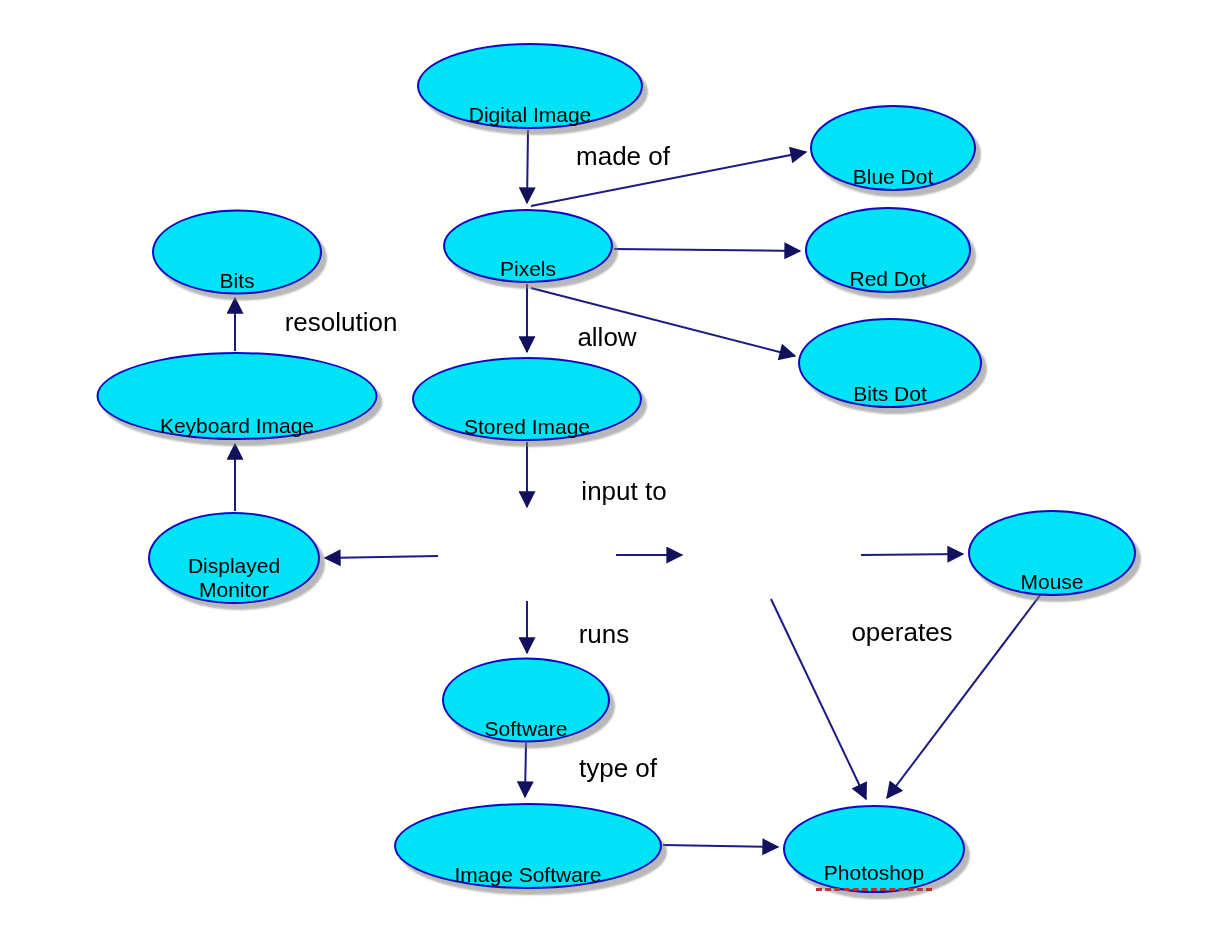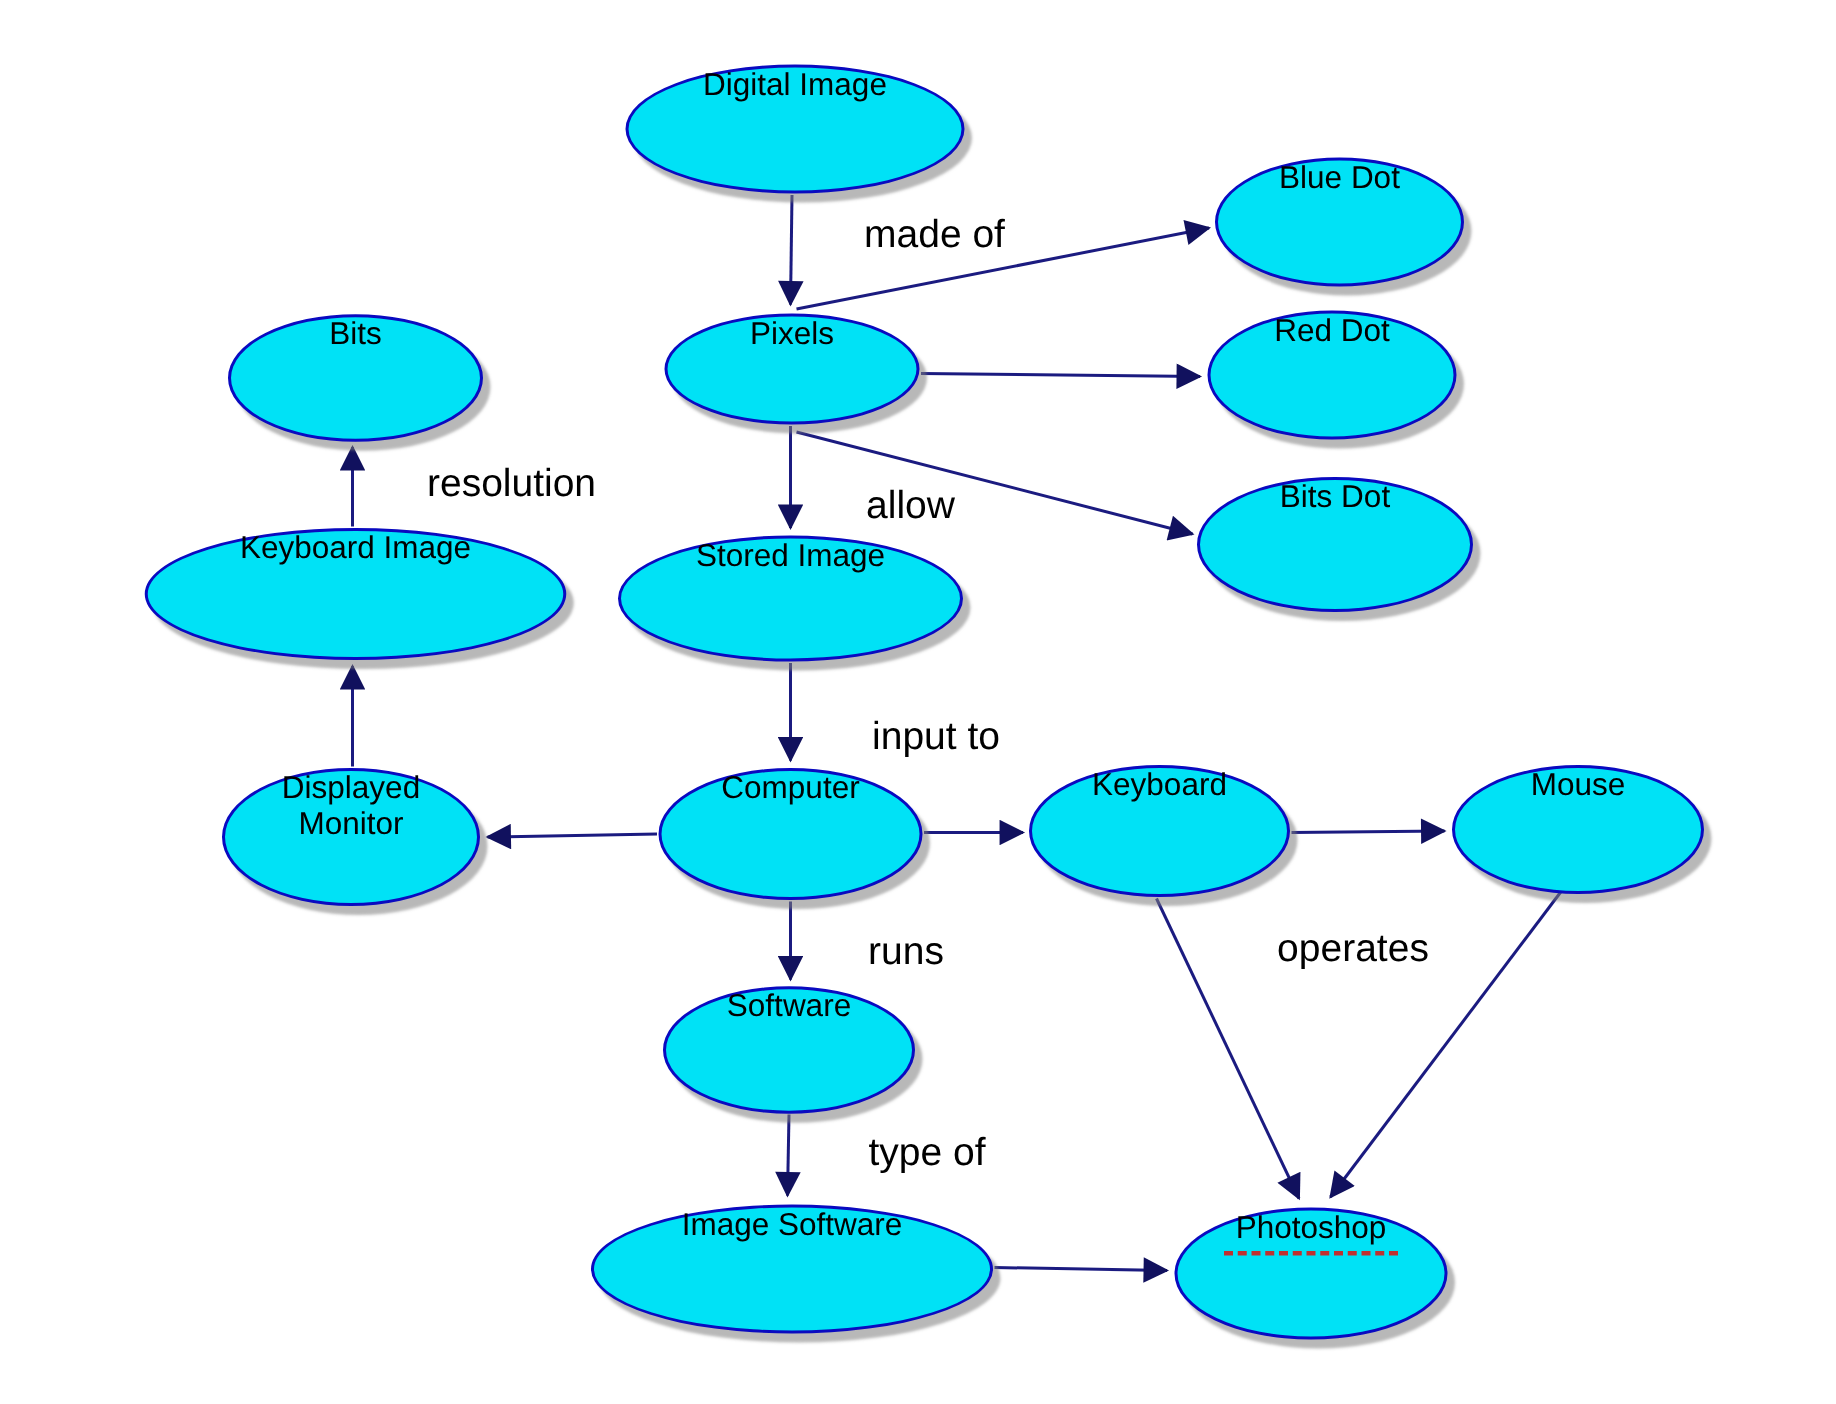--- a/index.html
+++ b/index.html
@@ -16,21 +16,21 @@
   .stage{position:relative;width:1224px;height:936px;background:var(--background);overflow:hidden;}
   svg.edges{position:absolute;left:0;top:0;width:1224px;height:936px;z-index:1;}
   svg.edges line{stroke:var(--edge);stroke-width:2;}
   .node{
     position:absolute;z-index:2;
     transform:translate(-50%,-50%);
     background:var(--node-fill);
     border:2.5px solid var(--node-border);
     border-radius:50%;
     box-shadow:5px 6px 2px rgba(125,125,125,0.55);
-    display:flex;align-items:flex-start;justify-content:center;
+    display:flex;align-items:flex-end;justify-content:center;
     text-align:center;
     color:var(--label-text);
     font-size:21px;line-height:1.15;
     box-sizing:border-box;
     cursor:default;
   }
   .node-label{padding:0 8px;}
   .edge-label{
     position:absolute;z-index:3;
     transform:translate(-50%,-50%);
@@ -93,26 +93,20 @@
   </div>
   <div class="node" style="left:237px;top:396px;width:281px;height:88px">
     <span class="node-label">Keyboard Image</span>
   </div>
   <div class="node" style="left:527px;top:399px;width:230px;height:84px">
     <span class="node-label">Stored Image</span>
   </div>
   <div class="node" style="left:234px;top:558px;width:172px;height:92px">
     <span class="node-label" style="max-width:130px">Displayed Monitor</span>
   </div>
-  <div class="node" style="left:527px;top:556px;width:176px;height:88px">
-    <span class="node-label">Computer</span>
-  </div>
-  <div class="node" style="left:773px;top:554px;width:174px;height:88px">
-    <span class="node-label">Keyboard</span>
-  </div>
   <div class="node" style="left:1052px;top:553px;width:168px;height:86px">
     <span class="node-label">Mouse</span>
   </div>
   <div class="node" style="left:528px;top:846px;width:268px;height:86px">
     <span class="node-label">Image Software</span>
   </div>
   <div class="node" style="left:526px;top:700px;width:168px;height:85px">
     <span class="node-label">Software</span>
   </div>
   <div class="node" style="left:874px;top:849px;width:182px;height:88px">

